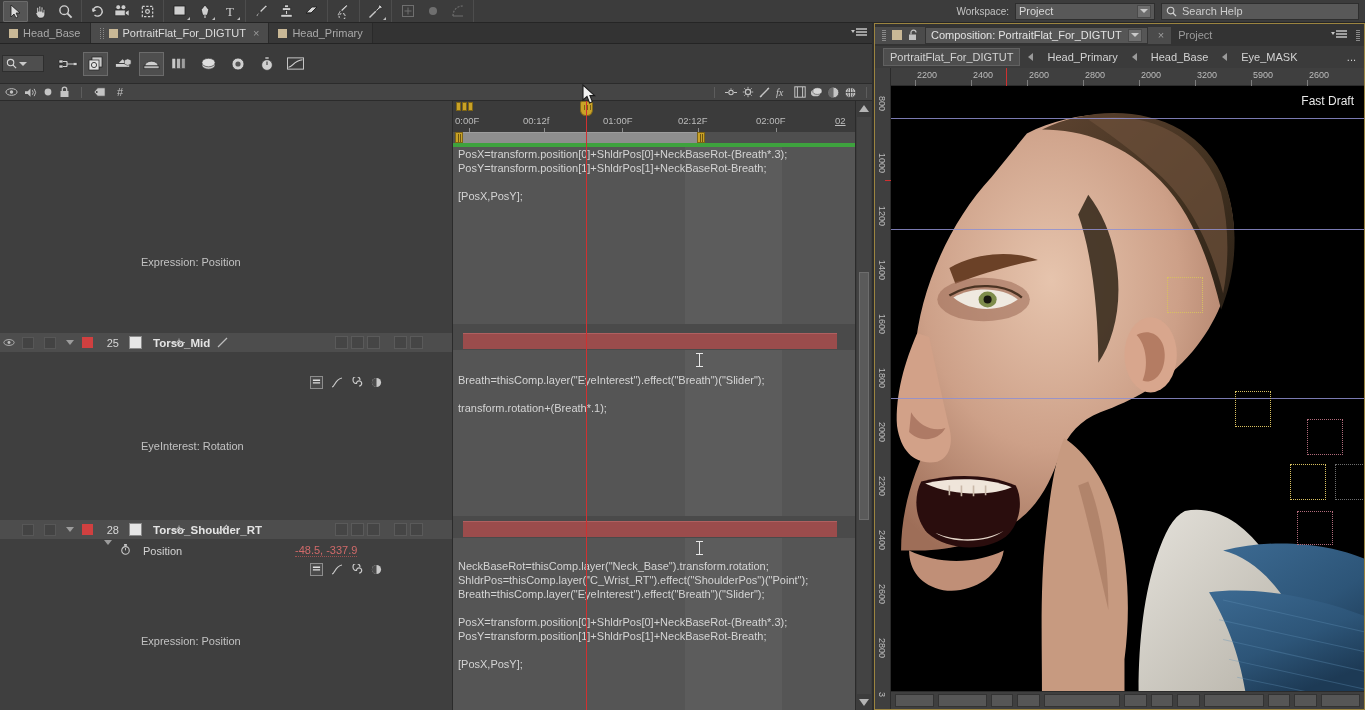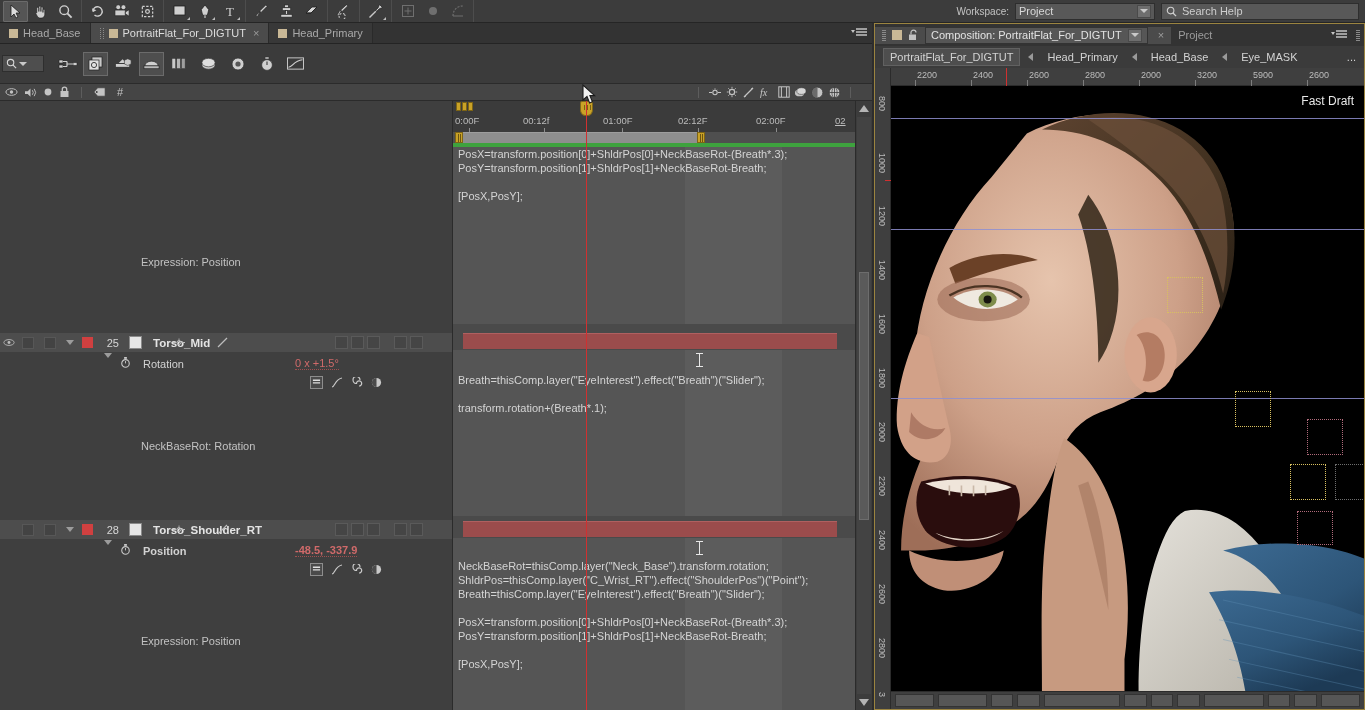--- a/index.html
+++ b/index.html
@@ -465,21 +465,21 @@
               <path d="M3.3 5V3.3a2.2 2.2 0 014.4 0V5" fill="none" stroke="#c4c4c4" stroke-width="1.3"></path>
             </svg>
           <span class="ch-sep"></span>
           <svg width="14" height="12" viewBox="0 0 15 12">
               <path d="M1 6 L5 1.5 h8 v9 H5z" fill="#c4c4c4" stroke="#3a3a3a" stroke-width=".7"></path>
               <circle cx="4" cy="6" r="1" fill="#3a3a3a"></circle>
             </svg>
           <span style="color:#c4c4c4;padding-left:4px;font-size:11px;">#</span>
         </div>
         <span class="ch-label">Layer Name</span>
-        <div style="margin-left:auto;display:flex;align-items:center;gap:4px;padding-right:16px;">
+        <div style="margin-left:auto;display:flex;align-items:center;gap:4px;padding-right:0;">
           <span class="ch-sep"></span>
           <svg width="14" height="9" viewBox="0 0 14 9">
               <path d="M1 4.5h3 M10 4.5h3" stroke="#c4c4c4" stroke-width="1.2"></path>
               <circle cx="7" cy="4.5" r="2.2" fill="none" stroke="#c4c4c4" stroke-width="1.1"></circle>
               <path d="M7 1.6 V.4 M5.6 2.6 L5 1.8 M8.4 2.6 L9 1.8" stroke="#c4c4c4" stroke-width="1"></path>
             </svg>
           <svg width="12" height="12" viewBox="0 0 12 12">
               <circle cx="6" cy="6" r="2.6" fill="none" stroke="#c4c4c4" stroke-width="1.1"></circle>
               <path d="M6 .8V2.6 M6 9.4v1.8 M.8 6h1.8 M9.4 6h1.8 M2.3 2.3l1.3 1.3 M8.4 8.4l1.3 1.3 M9.7 2.3L8.4 3.6 M3.6 8.4l-1.3 1.3" stroke="#c4c4c4" stroke-width=".9"></path>
             </svg>
@@ -552,33 +552,20 @@
               <svg width="14" height="9" viewBox="0 0 14 9" style="position:absolute;left:-163px;">
                   <path d="M1 4.5h3 M10 4.5h3" stroke="#bdbdbd" stroke-width="1.2"></path>
                   <circle cx="7" cy="4.5" r="2" fill="none" stroke="#bdbdbd" stroke-width="1"></circle>
                   <path d="M7 1.8V.6" stroke="#bdbdbd" stroke-width="1"></path>
                 </svg>
               <svg width="13" height="13" viewBox="0 0 13 13" style="position:absolute;left:-119px;">
                   <path d="M2 11 L11 2" stroke="#bdbdbd" stroke-width="1.3"></path>
                 </svg>
             </span>
           </div>
-          <div class="prow" style="top:253px;">
-            <span style="width:104px"></span>
-            <span class="cell" style="width:16px"><span class="tri-dn"></span></span>
-            <span class="cell" style="width:18px">
-              <svg class="stopwatch" width="11" height="12" viewBox="0 0 11 12">
-                  <circle cx="5.5" cy="7" r="4.1" fill="none" stroke="#c9c9c9" stroke-width="1.2"></circle>
-                  <path d="M5.5 7V4.4" stroke="#c9c9c9" stroke-width="1"></path>
-                  <rect x="4" y="0" width="3" height="2" fill="#c9c9c9"></rect>
-                </svg>
-            </span>
-            <span class="pname" style="padding-left:5px">Rotation</span>
-            <span class="pval">0 x +1.5°</span>
-          </div>
           <div class="krow" style="top:272px;">
             <span class="kicons">
               <span class="ki boxed">
                 <svg width="9" height="8" viewBox="0 0 10 8">
                     <path d="M1 2h8 M1 5h8" stroke="#e0e0e0" stroke-width="1.5"></path>
                   </svg>
               </span>
               <span class="ki">
                 <svg width="12" height="11" viewBox="0 0 12 11">
                     <path d="M1 10 C4 10 4 2 11 1" fill="none" stroke="#c9c9c9" stroke-width="1.2"></path>
@@ -590,21 +577,21 @@
                   </svg>
               </span>
               <span class="ki">
                 <svg width="11" height="11" viewBox="0 0 11 11">
                     <circle cx="5.5" cy="5.5" r="4.6" fill="#c9c9c9"></circle>
                     <path d="M5.5 .9a4.6 4.6 0 000 9.2z" fill="#4a4a4a"></path>
                   </svg>
               </span>
             </span>
           </div>
-          <div class="exprlabel" style="top:339px;">NeckBaseRot: Rotation</div>
+          <div class="exprlabel" style="top:339px;">EyeInterest: Rotation</div>
 
           <div class="lrow sel" style="top:419px;">
             <span class="cell eye"></span>
             <span class="cell" style="width:22px;">
                 <span class="sq"></span>
               </span>
             <span class="cell" style="width:22px;">
                 <span class="sq"></span>
               </span>
             <span class="cell" style="width:18px;">
@@ -629,21 +616,21 @@
               <svg width="14" height="9" viewBox="0 0 14 9" style="position:absolute;left:-163px;">
                   <path d="M1 4.5h3 M10 4.5h3" stroke="#bdbdbd" stroke-width="1.2"></path>
                   <circle cx="7" cy="4.5" r="2" fill="none" stroke="#bdbdbd" stroke-width="1"></circle>
                   <path d="M7 1.8V.6" stroke="#bdbdbd" stroke-width="1"></path>
                 </svg>
               <svg width="13" height="13" viewBox="0 0 13 13" style="position:absolute;left:-119px;">
                   <path d="M2 11 L11 2" stroke="#bdbdbd" stroke-width="1.3"></path>
                 </svg>
             </span>
           </div>
-          <div class="prow" style="top:440px;font-weight:bold;">
+          <div class="prow" style="top:440px;">
             <span style="width:104px"></span>
             <span class="cell" style="width:16px"><span class="tri-dn"></span></span>
             <span class="cell" style="width:18px">
               <svg class="stopwatch" width="11" height="12" viewBox="0 0 11 12">
                   <circle cx="5.5" cy="7" r="4.1" fill="none" stroke="#c9c9c9" stroke-width="1.2"></circle>
                   <path d="M5.5 7V4.4" stroke="#c9c9c9" stroke-width="1"></path>
                   <rect x="4" y="0" width="3" height="2" fill="#c9c9c9"></rect>
                 </svg>
             </span>
             <span class="pname" style="padding-left:5px">Position</span>

